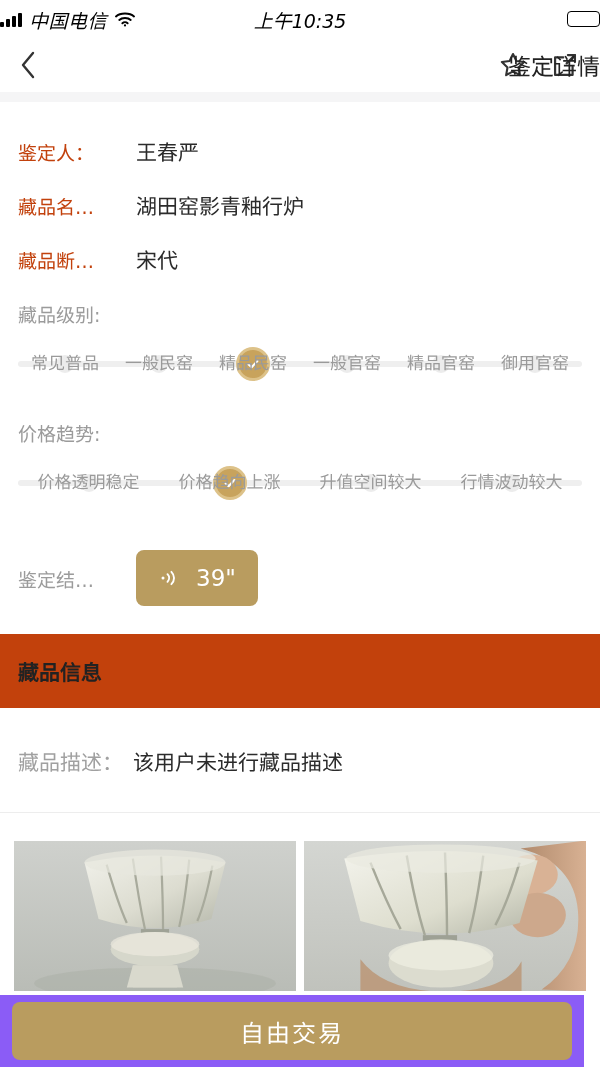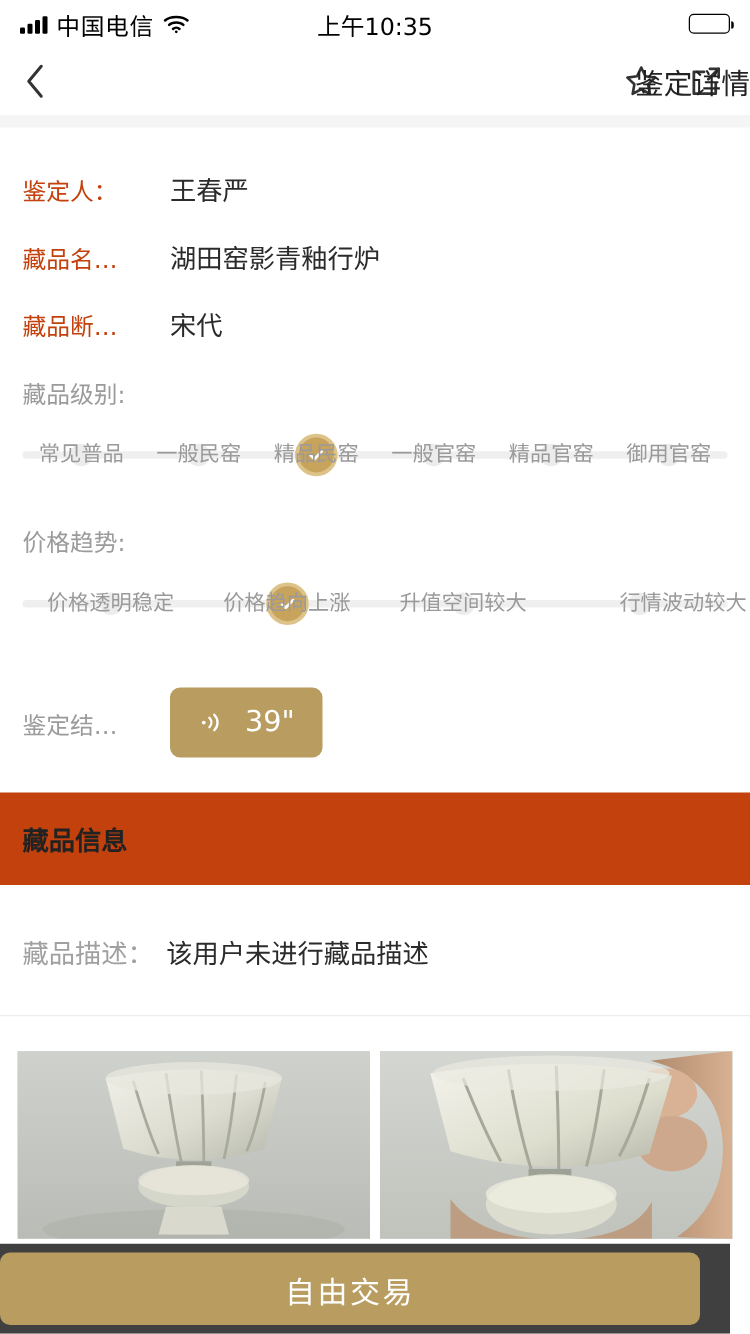--- a/index.html
+++ b/index.html
@@ -14,22 +14,23 @@
     position: relative;
     width: 600px; height: 1067px;
     background: #ffffff;
   }
 
   
   .status-bar {
     height: 38px;
     display: flex;
     align-items: center;
-    padding: 0 16px;
+    padding: 0 0;
     background: #ffffff;
+    font-style: italic;
   }
   .status-left { display: flex; align-items: center; gap: 7px; flex: 1; }
   .status-center { flex: 0 0 auto; display: flex; justify-content: center; }
   .status-right { flex: 1; display: flex; justify-content: flex-end; align-items: center; }
   .signal-bars { display: flex; align-items: flex-end; gap: 2px; height: 15px; }
   .signal-bars i { width: 4px; background: #000; border-radius: 1px; display: block; }
   .signal-bars i:nth-child(1) { height: 5px; }
   .signal-bars i:nth-child(2) { height: 8px; }
   .signal-bars i:nth-child(3) { height: 11px; }
   .signal-bars i:nth-child(4) { height: 14px; }
@@ -149,22 +150,22 @@
   .photos { display: flex; gap: 8px; padding: 28px 14px 0; }
   .photo {
     flex: 1; height: 150px; overflow: hidden;
     background: #c9cbc8; position: relative;
   }
   .photo svg { width: 100%; height: 100%; display: block; }
 
   
   .cta-bar {
     position: absolute; left: 0; right: 16px; bottom: 0;
-    height: 72px; background: #404040;
-    display: flex; align-items: center; justify-content: flex-start;
+    height: 72px; background: #8b5cf6;
+    display: flex; align-items: center; justify-content: center;
   }
   .cta-btn {
     width: 560px; height: 58px;
     background: #b99c5f; border-radius: 8px;
     display: flex; align-items: center; justify-content: center;
     color: #ffffff; font-size: 24px; letter-spacing: 2px;
     cursor: pointer; border: none;
     font-family: "DejaVu Sans", "Liberation Sans", sans-serif;
   }
 </style>
@@ -302,21 +303,21 @@
             <div class="dot"></div>
           </div>
           <div class="node" style="left: 87.5%;">
             <div class="dot"></div>
           </div>
         </div>
       <div class="step-labels" id="price-labels">
           <span class="step-label" style="left: 12.5%;">价格透明稳定</span>
           <span class="step-label" style="left: 37.5%;">价格趋向上涨</span>
           <span class="step-label" style="left: 62.5%;">升值空间较大</span>
-          <span class="step-label" style="left: 87.5%; margin-left: 35px;">行情波动较大</span>
+          <span class="step-label" style="left: 87.5%;">行情波动较大</span>
         </div>
     </div>
   </div>
 
   <div class="audio-row">
     <span class="audio-label">鉴定结…</span>
     <div class="audio-btn">
       <svg width="24" height="24" viewBox="0 0 24 24" fill="none" stroke="#fff" stroke-width="1.9" stroke-linecap="round">
         <circle cx="5" cy="12" r="1.5" fill="#fff" stroke="none"></circle>
         <path d="M9.5 8.2 C11.6 10.4 11.6 13.6 9.5 15.8"></path>

